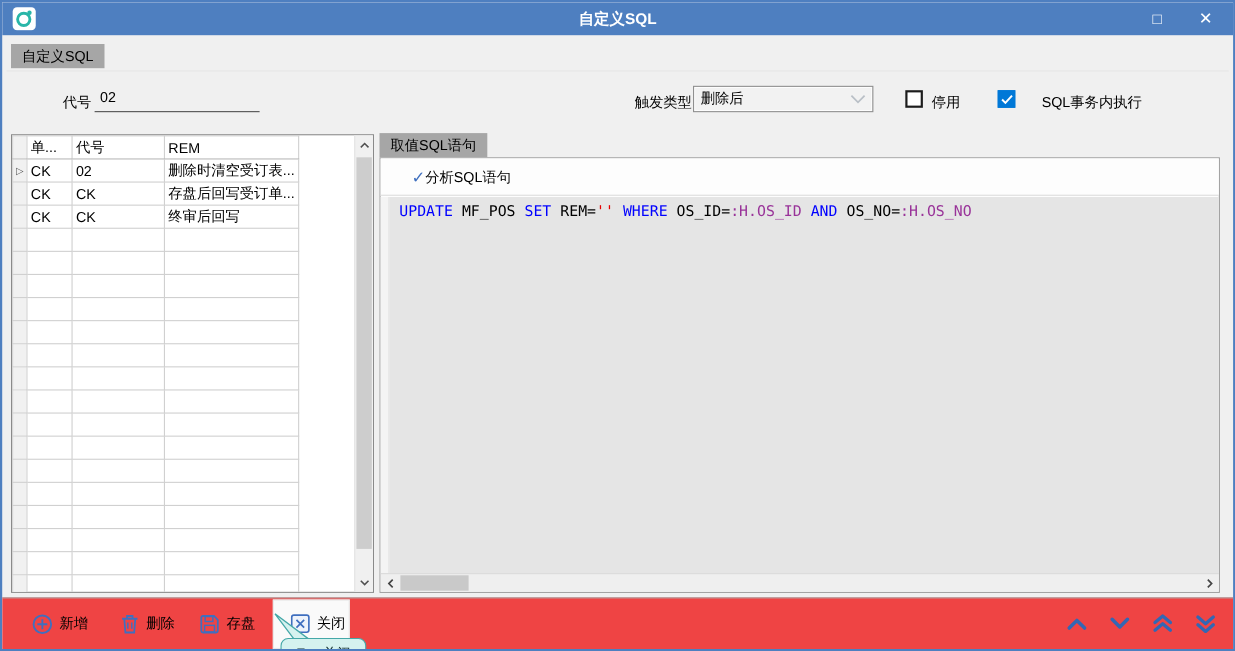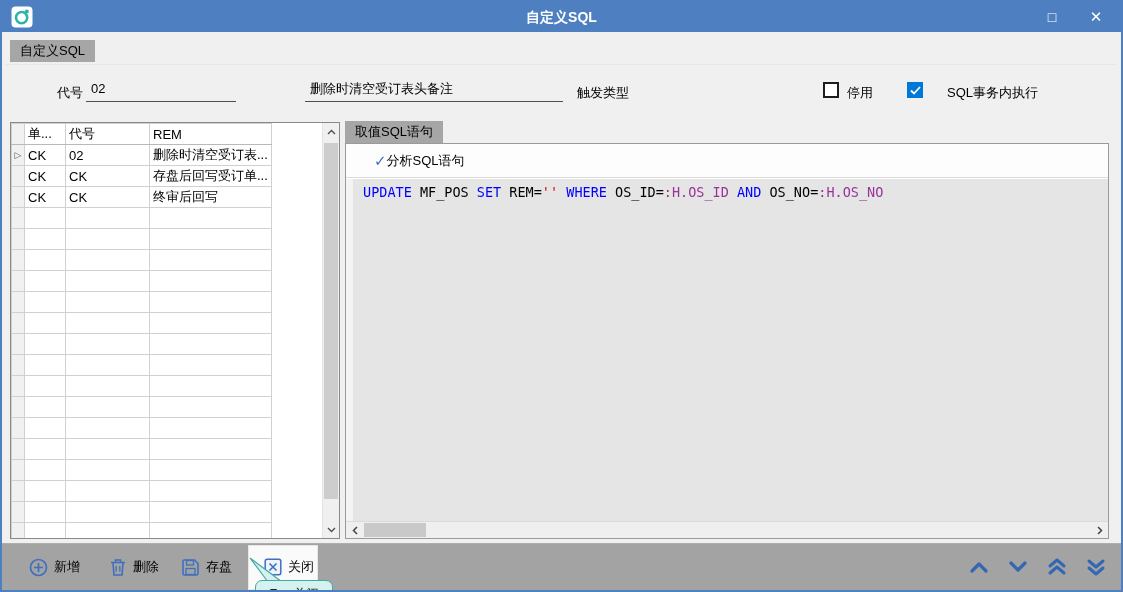--- a/index.html
+++ b/index.html
@@ -70,21 +70,21 @@
   .sql-line { position:absolute; left:17px; top:5px; font-family:"DejaVu Sans Mono","Liberation Mono",monospace;
               font-size:13.5px; white-space:pre; }
   .kw { color:#0000ff; } .pl { color:#000; } .st { color:#e60000; } .pm { color:#993399; }
   .hscroll { position:absolute; left:0; right:0; bottom:0; height:17px; background:#efefef;
              border-top:1px solid #dadada; }
   .hbtn { position:absolute; top:0; width:17px; height:16px; display:flex;
           align-items:center; justify-content:center; }
   .hthumb { position:absolute; top:1px; height:14px; left:18px; width:62px; background:#c9c9c9; }
 
   
-  .toolbar { position:absolute; left:0; right:0; bottom:0; height:47px; background:#a3a3a3;
+  .toolbar { position:absolute; left:0; right:0; bottom:0; height:47px; background:#ef4444;
              border-top:1px solid #aeaeae; }
   .tb-btn { position:absolute; top:7px; height:32px; display:flex; align-items:center;
             gap:6px; cursor:default; white-space:nowrap; }
   .tb-close-hl { position:absolute; left:246px; top:1px; width:70px; height:45px;
                  background:#fafafa; border:1px solid #e7e7e7; }
   .nav-btn { position:absolute; top:13px; width:24px; height:20px; display:flex;
              align-items:center; justify-content:center; }
 
   
   .balloon { position:absolute; left:253px; top:578px; width:78px; height:30px;
@@ -108,23 +108,28 @@
     <div class="win-btn btn-close">✕</div>
   </div>
 
   <div class="tab tab-main">自定义SQL</div>
 
   <div class="form-panel">
     <div class="flabel" style="left:51px;">代号</div>
     <div class="uline" style="left:80px; width:150px;">02</div>
 
     <div class="flabel" style="left:244px;margin-top:46px;">备注说明</div>
-    <div class="uline" style="left:299px; width:258px;">删除时清空受订表头备注</div>
 
     <div class="flabel" style="left:571px;">触发类型</div>
+    <div class="dropdown" style="left:624px; width:164px;">
+      <span class="dd-val">删除后</span>
+      <svg width="14" height="9" viewBox="0 0 14 9">
+        <path d="M1 1 L7 7 L13 1" fill="none" stroke="#b9bfc6" stroke-width="1.6"></path>
+      </svg>
+    </div>
 
     <span class="cb" style="left:817px;">
       
     </span>
     <div class="flabel" style="left:841px;">停用</div>
 
     <span class="cb on" style="left:901px;">
       <svg width="11" height="9" viewBox="0 0 11 9">
           <path d="M1 4.5 L4 7.5 L10 1" fill="none" stroke="#fff" stroke-width="1.8"></path>
         </svg>

